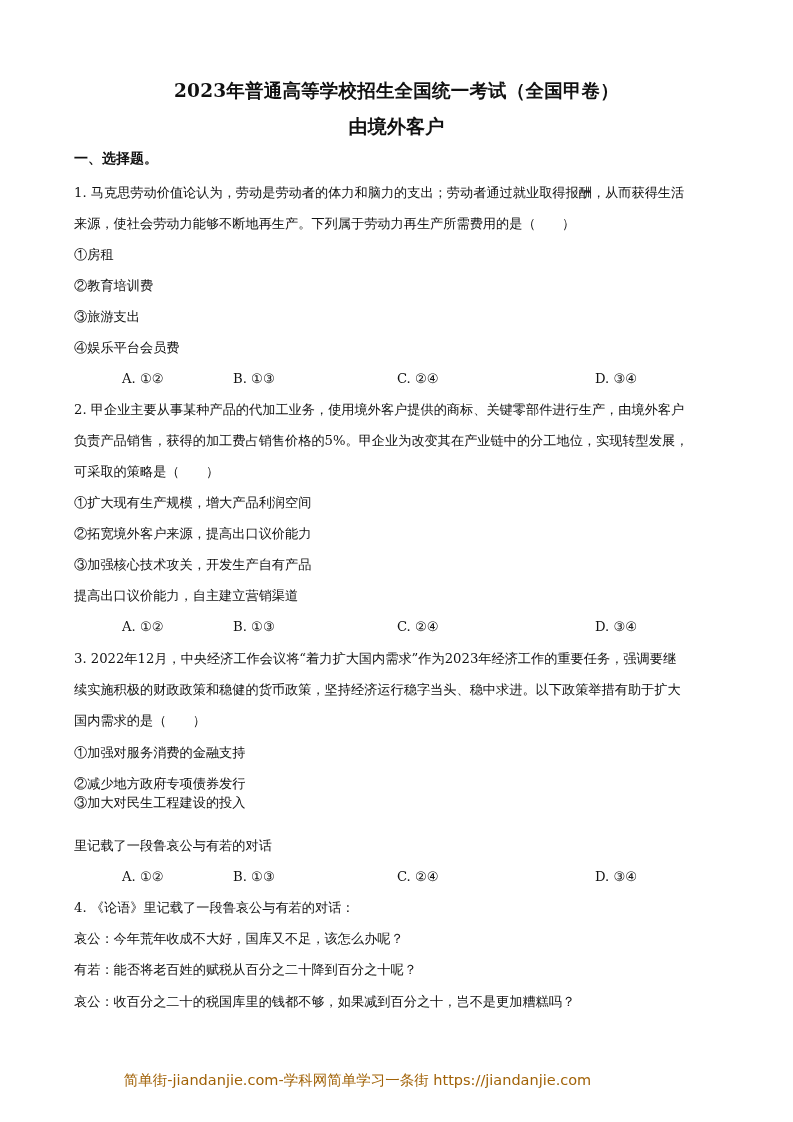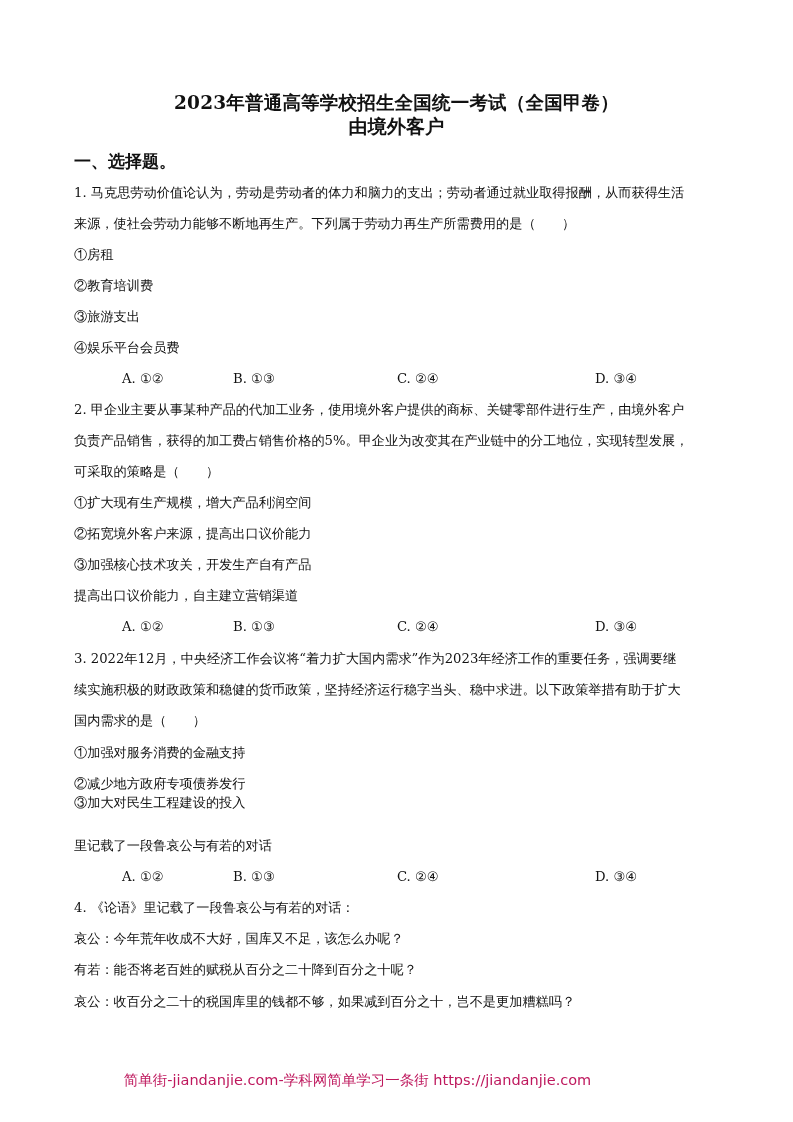--- a/index.html
+++ b/index.html
@@ -1,28 +1,28 @@
 <!DOCTYPE html>
 <html><head>
 <meta charset="utf-8">
 <style>
   html, body { margin: 0; padding: 0; background: #ffffff; }
   body { width: 793px; height: 1122px; position: relative; overflow: hidden;
          font-family: "DejaVu Serif", "Liberation Serif", serif; color: #111111; }
   .title { position: absolute; left: 0; width: 793px; text-align: center;
            font-weight: bold; font-size: 18.5px; letter-spacing: 0.2px; }
-  .t1 { top: 90px; }
+  .t1 { top: 78px; }
   .t2 { top: 114px; font-size: 19px; }
-  .section { position: absolute; left: 74px; top: 150px; font-weight: bold; font-size: 17px; text-align: right; }
+  .section { position: absolute; left: 74px; top: 150px; font-weight: bold; font-size: 14px; text-align: right; }
   .line { position: absolute; left: 74px; font-size: 13.2px; white-space: nowrap; line-height: 18px; }
   .opts { position: absolute; left: 0; width: 793px; font-size: 13.2px; line-height: 18px; }
   .opt { position: absolute; white-space: nowrap; }
   .oa { left: 74px; margin-left: 48px; } .ob { left: 233px; } .oc { left: 397px; } .od { left: 560px; margin-left: 35px; }
   .footer { position: absolute; left: 0; width: 715px; top: 1071px; text-align: center;
-            font-family: "DejaVu Sans", "Liberation Sans", sans-serif; font-size: 14.5px; color: #be185d; }
+            font-family: "DejaVu Sans", "Liberation Sans", sans-serif; font-size: 14.5px; color: #a16207; }
 </style>
 </head>
 <body>
 
 <div class="title t1">2023年普通高等学校招生全国统一考试（全国甲卷）</div>
 <div class="title t2">由境外客户</div>
 <div class="section">一、选择题。</div>
 
 <div>
   <div class="line" style="top:184px">1. 马克思劳动价值论认为，劳动是劳动者的体力和脑力的支出；劳动者通过就业取得报酬，从而获得生活</div>

